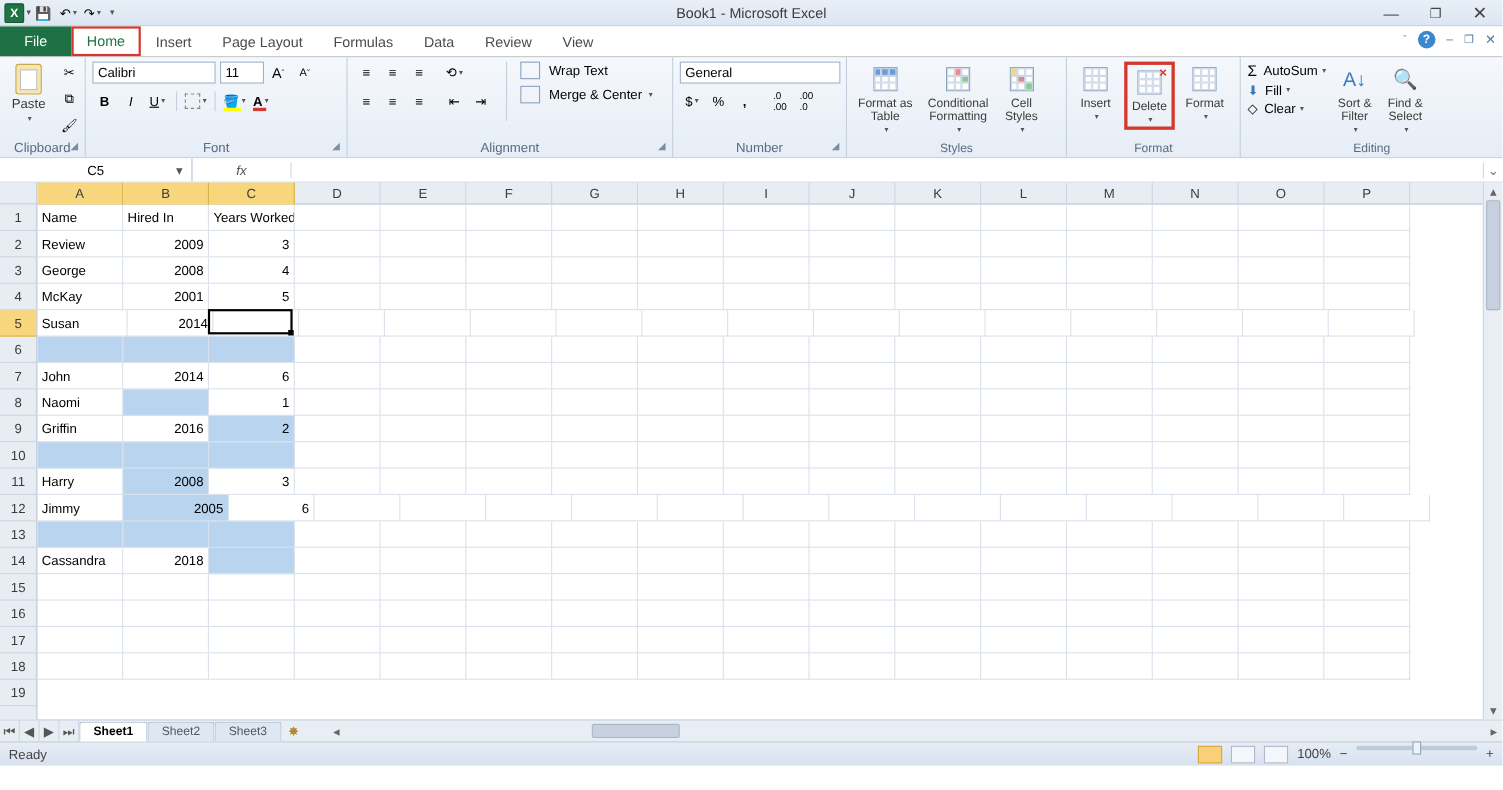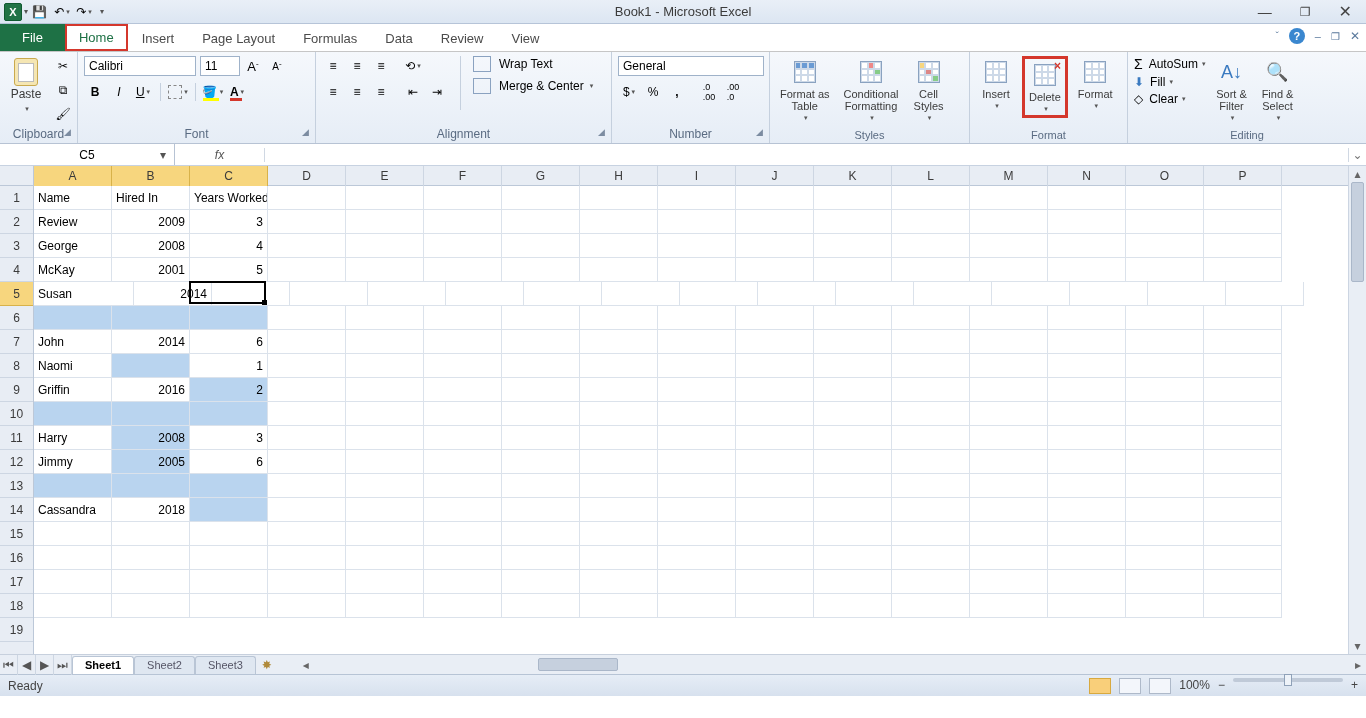--- a/index.html
+++ b/index.html
@@ -575,21 +575,21 @@
             <div class="cell r" style="width: 78px;"></div>
             <div class="cell r" style="width: 78px;"></div>
             <div class="cell r" style="width: 78px;"></div>
             <div class="cell r" style="width: 78px;"></div>
             <div class="cell r" style="width: 78px;"></div>
             <div class="cell r" style="width: 78px;"></div>
             <div class="cell r" style="width: 78px;"></div>
             <div class="cell r" style="width: 78px;"></div>
           </div>
           <div class="cellrow">
-            <div class="cell l" style="width: 100px;">Susan</div>
+            <div class="cell l" style="width: 82px;">Susan</div>
             <div class="cell r" style="width: 78px;">2014</div>
             <div class="cell r" style="width: 78px;"></div>
             <div class="cell r" style="width: 78px;"></div>
             <div class="cell r" style="width: 78px;"></div>
             <div class="cell r" style="width: 78px;"></div>
             <div class="cell r" style="width: 78px;"></div>
             <div class="cell r" style="width: 78px;"></div>
             <div class="cell r" style="width: 78px;"></div>
             <div class="cell r" style="width: 78px;"></div>
             <div class="cell r" style="width: 78px;"></div>
@@ -702,21 +702,21 @@
             <div class="cell r" style="width: 78px;"></div>
             <div class="cell r" style="width: 78px;"></div>
             <div class="cell r" style="width: 78px;"></div>
             <div class="cell r" style="width: 78px;"></div>
             <div class="cell r" style="width: 78px;"></div>
             <div class="cell r" style="width: 78px;"></div>
             <div class="cell r" style="width: 78px;"></div>
           </div>
           <div class="cellrow">
             <div class="cell l" style="width: 78px;">Jimmy</div>
-            <div class="cell r hl" style="width: 78px;">2005</div>
+            <div class="cell r hl" style="width: 96px;">2005</div>
             <div class="cell r" style="width: 78px;">6</div>
             <div class="cell r" style="width: 78px;"></div>
             <div class="cell r" style="width: 78px;"></div>
             <div class="cell r" style="width: 78px;"></div>
             <div class="cell r" style="width: 78px;"></div>
             <div class="cell r" style="width: 78px;"></div>
             <div class="cell r" style="width: 78px;"></div>
             <div class="cell r" style="width: 78px;"></div>
             <div class="cell r" style="width: 78px;"></div>
             <div class="cell r" style="width: 78px;"></div>

